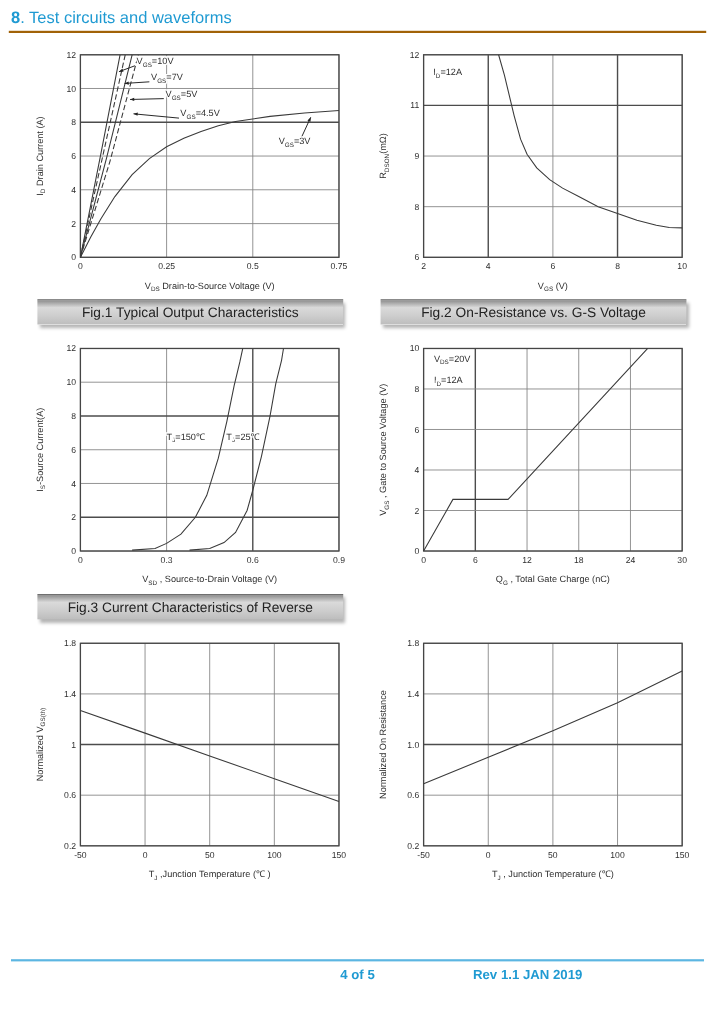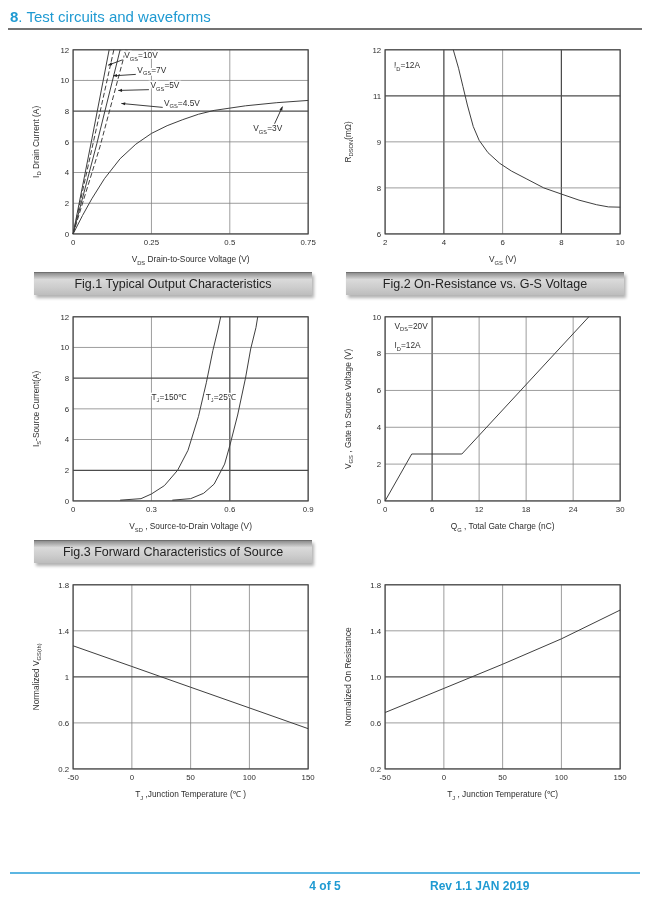--- a/index.html
+++ b/index.html
@@ -1,21 +1,21 @@
 <!DOCTYPE html>
 <html><head>
 <meta charset="utf-8">
 <style>
   html,body{margin:0;padding:0;background:#ffffff;}
   .page{
     width:650px;height:921px;position:relative;background:#ffffff;
     font-family:"Liberation Sans",sans-serif;overflow:hidden;
   }
   .header{
-    margin:6px 8px 0 8px;border-bottom:2px solid #737373;padding:2px 0 3px 2px;
+    margin:6px 8px 0 8px;border-bottom:2px solid #a16207;padding:2px 0 3px 2px;
     font-size:15px;color:#1f9ad2;
   }
   .hnum{font-weight:bold;}
   .grid{
     display:grid;grid-template-columns:1fr 1fr;column-gap:26px;row-gap:12px;
     padding:10px 22px 0 30px;
   }
   figure.cell{margin:0;}
   .chart{width:100%;}
   .chart svg{display:block;width:100%;}
@@ -160,21 +160,21 @@
             <text x="40" y="12.8" text-anchor="end" font-size="8" fill="#2e2e2e" font-family="&quot;Liberation Sans&quot;,sans-serif"><tspan font-size="8.0" dy="0.0">12</tspan></text>
             <rect x="44" y="10" width="240" height="188" fill="none" stroke="#454545" stroke-width="1.2"></rect>
             <path d="M92.0 197.2 L113.3 195.7 L124.0 190.9 L137.3 182.3 L150.7 166.7 L161.3 146.3 L172.0 111.8 L180.0 77.4 L186.7 44.5 L192.0 22.5 L194.7 10.0" fill="none" stroke="#3a3a3a" stroke-width="1"></path>
             <path d="M145.3 197.2 L164.0 195.7 L177.3 190.2 L188.0 180.8 L198.7 160.4 L204.0 141.6 L212.0 110.3 L220.0 72.7 L225.3 42.9 L230.7 21.0 L232.5 10.0" fill="none" stroke="#3a3a3a" stroke-width="1"></path>
             <text x="124" y="94.60000000000001" text-anchor="start" font-size="8.5" fill="#2e2e2e" font-family="&quot;Liberation Sans&quot;,sans-serif" style="paint-order:stroke" stroke="#ffffff" stroke-width="2.6"><tspan font-size="8.5" dy="0.0">T</tspan><tspan font-size="5.9" dy="2.5">J</tspan><tspan font-size="8.5" dy="-2.5">=150℃</tspan></text>
             <text x="179.46666666666667" y="94.60000000000001" text-anchor="start" font-size="8.5" fill="#2e2e2e" font-family="&quot;Liberation Sans&quot;,sans-serif" style="paint-order:stroke" stroke="#ffffff" stroke-width="2.6"><tspan font-size="8.5" dy="0.0">T</tspan><tspan font-size="5.9" dy="2.5">J</tspan><tspan font-size="8.5" dy="-2.5">=25℃</tspan></text>
             <text x="164" y="227" text-anchor="middle" font-size="8.5" fill="#2e2e2e" font-family="&quot;Liberation Sans&quot;,sans-serif"><tspan font-size="8.5" dy="0.0">V</tspan><tspan font-size="5.9" dy="2.5">SD</tspan><tspan font-size="8.5" dy="-2.5"> , Source-to-Drain Voltage (V)</tspan></text>
             <text x="9" y="104" text-anchor="middle" font-size="8.5" fill="#2e2e2e" font-family="&quot;Liberation Sans&quot;,sans-serif" transform="rotate(-90 9 104)"><tspan font-size="8.5" dy="0.0">I</tspan><tspan font-size="5.9" dy="2.5">S</tspan><tspan font-size="8.5" dy="-2.5">-Source Current(A)</tspan></text>
           </svg>
         </div>
-      <figcaption class="caption-bar"><span>Fig.3 Forward Characteristics of Source</span></figcaption>
+      <figcaption class="caption-bar"><span>Fig.3 Current Characteristics of Reverse</span></figcaption>
     </figure>
 
     <figure class="cell">
       <div class="chart">
           <svg viewBox="0 0 292 230">
             <line x1="44.0" x2="44.0" y1="10" y2="198" stroke="#828282" stroke-width="0.8"></line>
             <text x="44" y="209" text-anchor="middle" font-size="8" fill="#2e2e2e" font-family="&quot;Liberation Sans&quot;,sans-serif"><tspan font-size="8.0" dy="0.0">0</tspan></text>
             <line x1="92.0" x2="92.0" y1="10" y2="198" stroke="#4c4c4c" stroke-width="1.3"></line>
             <text x="92" y="209" text-anchor="middle" font-size="8" fill="#2e2e2e" font-family="&quot;Liberation Sans&quot;,sans-serif"><tspan font-size="8.0" dy="0.0">6</tspan></text>
             <line x1="140.0" x2="140.0" y1="10" y2="198" stroke="#828282" stroke-width="0.8"></line>

